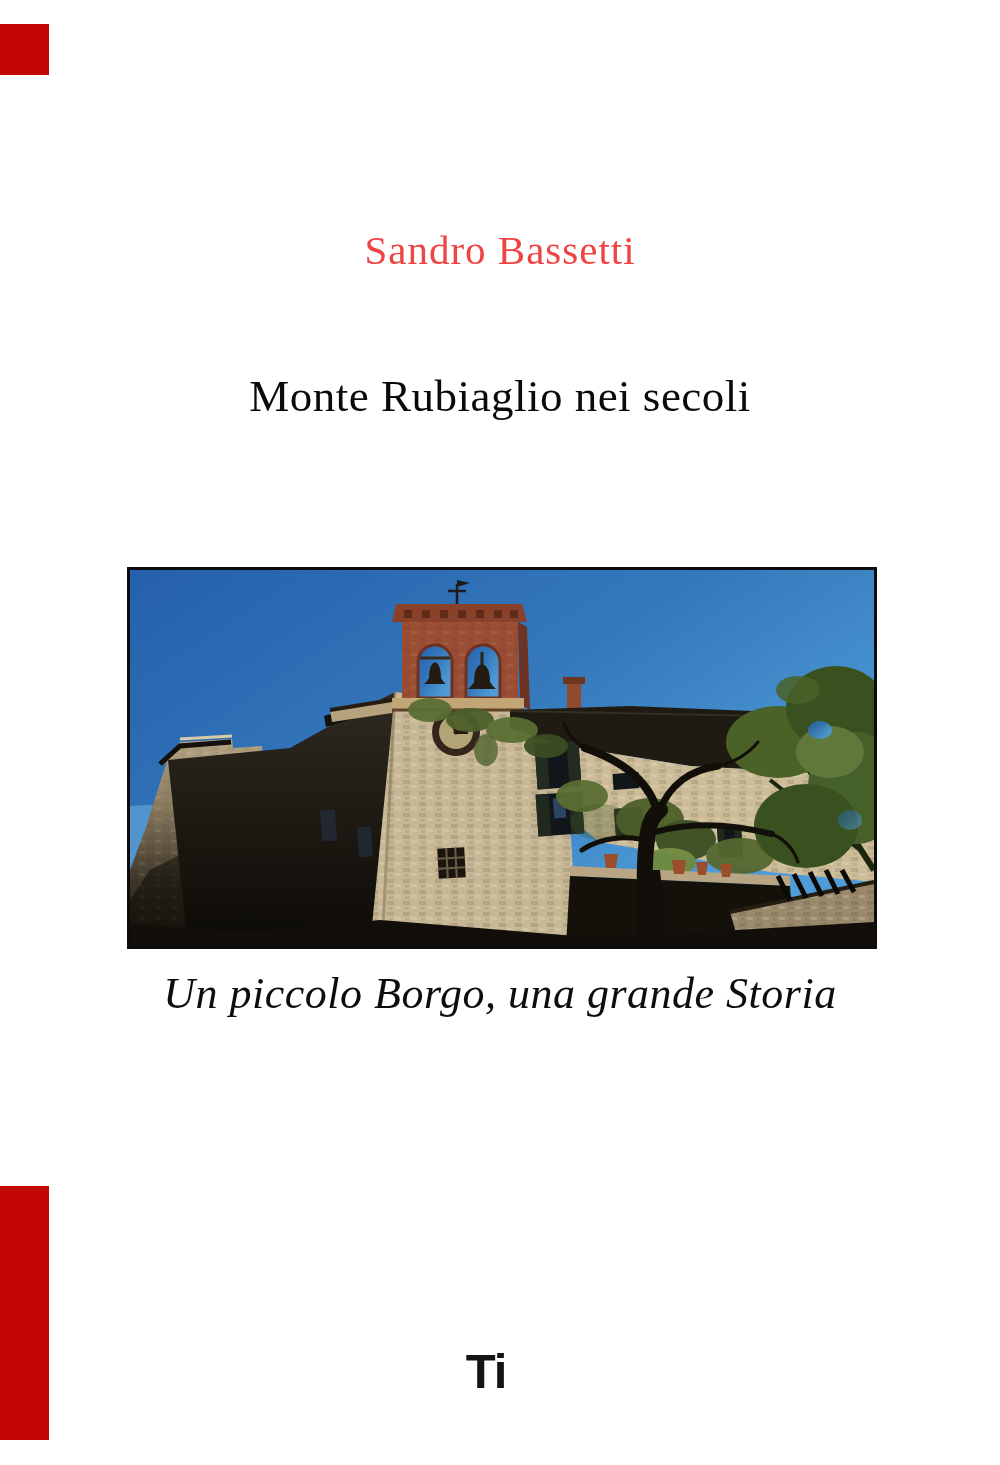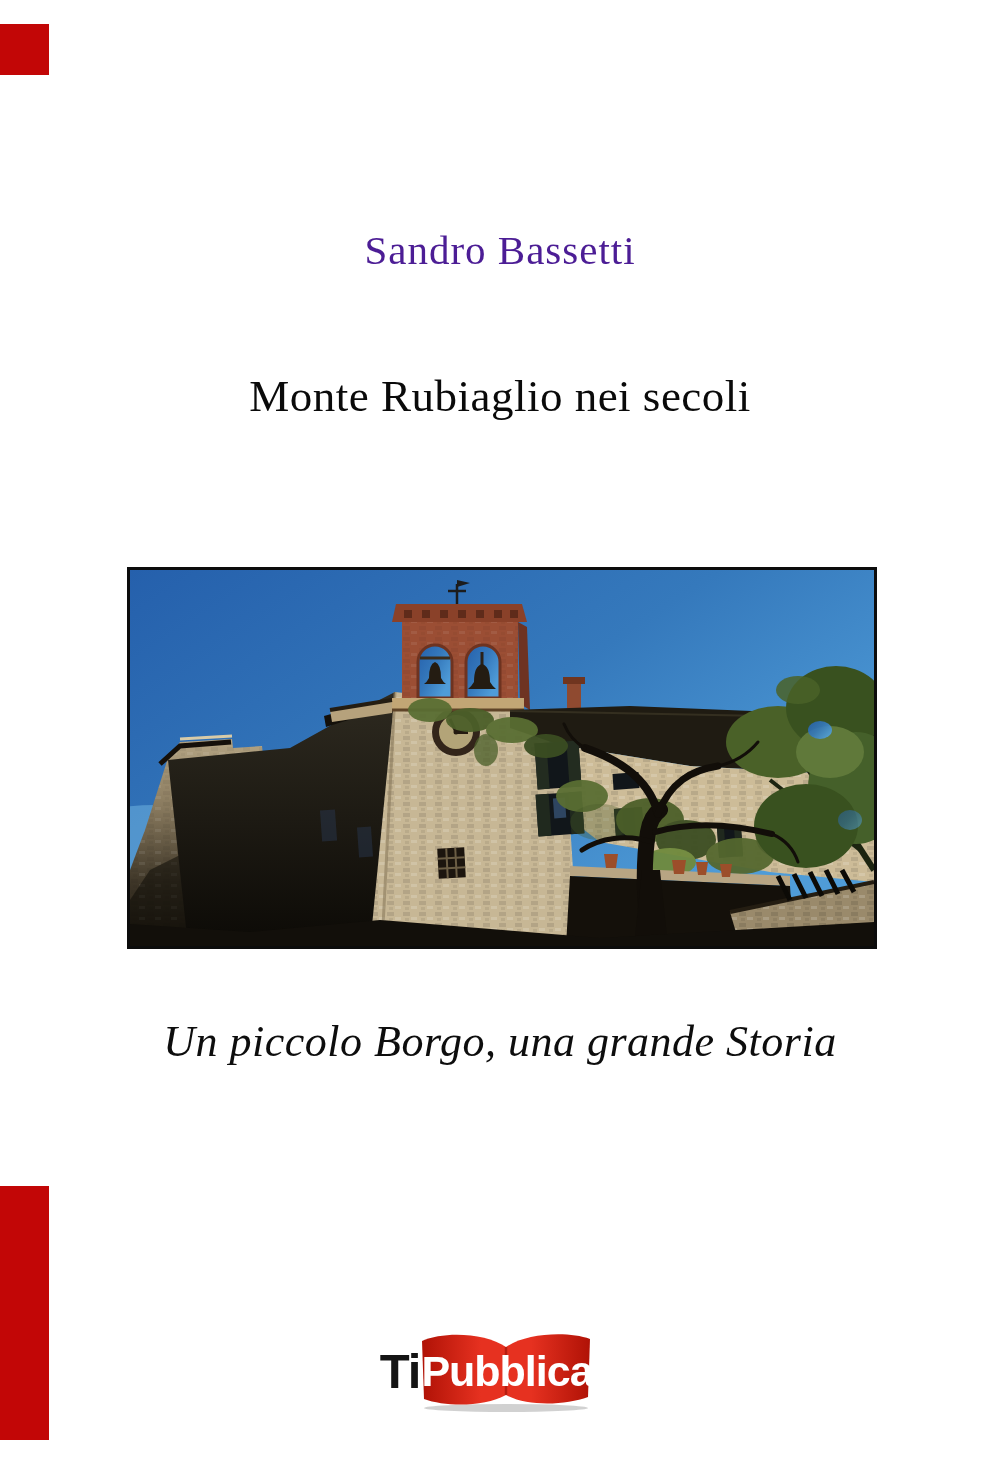--- a/index.html
+++ b/index.html
@@ -15,36 +15,36 @@
     position:absolute;left:0;top:24px;width:49px;height:51px;
     background:var(--accent-red,#c20606);
   }
   .side-bar{
     position:absolute;left:0;top:1186px;width:49px;height:254px;
     background:var(--accent-red,#c20606);
   }
   .author{
     position:absolute;left:0;top:226px;width:100%;
     margin:0;text-align:center;
-    font-size:41px;font-weight:normal;letter-spacing:1px;color:#4c1d95;
+    font-size:41px;font-weight:normal;letter-spacing:1px;color:#ef4444;
   }
   .title{
     position:absolute;left:0;top:370px;width:100%;
     margin:0;text-align:center;
     font-size:45px;font-weight:normal;letter-spacing:0.5px;color:#0a0a0a;
   }
   .photo-frame{
     position:absolute;left:127px;top:567px;
     width:744px;height:376px;
     border:3px solid #0c0c0c;
     background:#2560ac;
   }
   .photo-frame svg{display:block;}
   .subtitle{
-    position:absolute;left:0;top:1016px;width:100%;
+    position:absolute;left:0;top:968px;width:100%;
     margin:0;text-align:center;
     font-style:italic;font-size:44px;letter-spacing:0.5px;color:#0d0d0d;
   }
   .logo{
     position:absolute;left:0;top:1326px;width:100%;height:90px;
     display:flex;align-items:center;justify-content:center;
     transform:translateX(-14px);
     font-family:"Liberation Sans",sans-serif;
   }
   .logo-prefix{
@@ -246,34 +246,15 @@
       <polygon points="504,376 538,376 530,300 512,300" fill="#120e09"></polygon>
 
       <polygon points="0,376 0,354 120,362 250,350 470,368 744,352 744,376" fill="#120f0a"></polygon>
     </svg>
   </figure>
 
   <p class="subtitle">Un piccolo Borgo, una grande Storia</p>
 
   <div class="logo">
     <span class="logo-prefix">Ti</span>
-    <span class="logo-book">
-      <svg width="172" height="82" viewBox="0 0 172 82">
-        <defs>
-          <linearGradient id="lpg" x1="0" y1="0" x2="1" y2="0">
-            <stop offset="0" style="stop-color:var(--logo-red-dark,#b01206)"></stop>
-            <stop offset="0.7" style="stop-color:var(--logo-red,#e63120)"></stop>
-          </linearGradient>
-          <linearGradient id="rpg" x1="0" y1="0" x2="1" y2="0">
-            <stop offset="0.3" style="stop-color:var(--logo-red,#e63120)"></stop>
-            <stop offset="1" style="stop-color:var(--logo-red-dark,#b01206)"></stop>
-          </linearGradient>
-        </defs>
-        <ellipse cx="86" cy="78" rx="82" ry="4" fill="#000000" opacity="0.18"></ellipse>
-        <path d="M86,17 C66,3 24,1 2,11 L4,69 C26,77 64,77 86,65 Z" fill="url(#lpg)"></path>
-        <path d="M86,17 C106,3 148,1 170,9 L168,67 C146,75 108,77 86,65 Z" fill="url(#rpg)"></path>
-        <path d="M86,17 L86,65" stroke="#8f0d03" stroke-width="2.5" opacity="0.55"></path>
-        <text x="87" y="56" text-anchor="middle" font-family="Liberation Sans, sans-serif" font-size="43" font-weight="bold" letter-spacing="-1" style="fill:var(--logo-text,#ffffff)">Pubblica</text>
-      </svg>
-    </span>
   </div>
 
 </div>
 
 </body></html>

